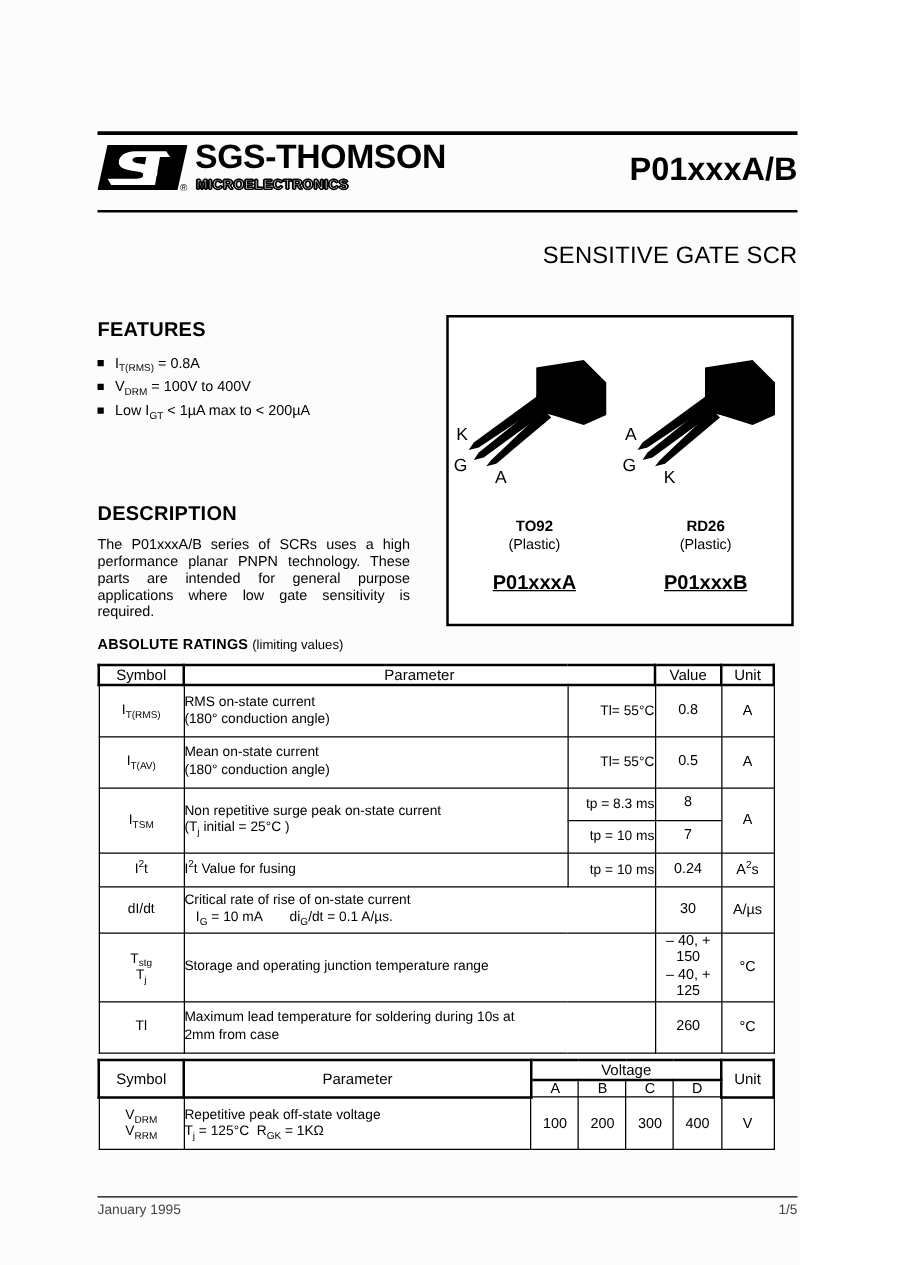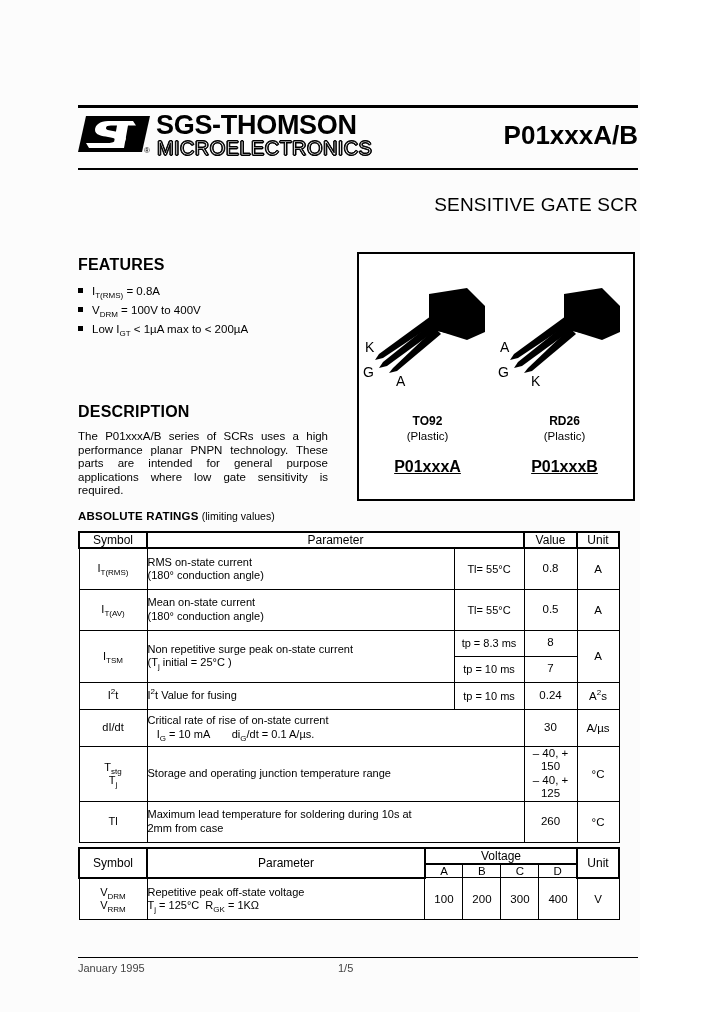--- a/index.html
+++ b/index.html
@@ -6,21 +6,21 @@
   body{width:720px;height:1012px;font-family:"Liberation Sans",sans-serif;color:#000;position:relative;overflow:hidden;}
   .page{position:absolute;left:0;top:0;width:640px;height:1012px;background:#fcfcfc;}
 
   
   .hdr-rule-top{position:absolute;left:78px;top:105px;width:560px;height:3px;background:#000;}
   .hdr-rule-bot{position:absolute;left:78px;top:168px;width:560px;height:2px;background:#000;}
 
   .logo-wrap{position:absolute;left:78px;top:110px;width:300px;height:56px;}
   .st-mark{position:absolute;left:0px;top:2px;width:72px;height:44px;}
   .brand-name{position:absolute;left:78px;top:0px;font-size:27px;font-weight:bold;letter-spacing:-0.3px;line-height:30px;font-family:"Liberation Sans",sans-serif;}
-  .brand-sub{position:absolute;left:79px;top:29px;font-size:20px;font-weight:normal;letter-spacing:0.4px;line-height:19px;
+  .brand-sub{position:absolute;left:79px;top:29px;font-size:11px;font-weight:bold;letter-spacing:0.4px;line-height:19px;
              color:#fff;-webkit-text-stroke:1px #000;text-shadow:
               -1px 0 #000,1px 0 #000,0 -1px #000,0 1px #000;}
   .reg-mark{position:absolute;left:66px;top:36px;font-size:8px;}
 
   .part-no{position:absolute;left:338px;top:120px;width:300px;text-align:right;font-size:26px;font-weight:bold;letter-spacing:0px;}
   .subtitle{position:absolute;left:238px;top:194px;width:400px;text-align:right;font-size:19px;letter-spacing:0.2px;}
 
   
   .sec-title{font-size:16px;font-weight:bold;letter-spacing:0.2px;}
   #features-block{position:absolute;left:78px;top:256px;width:250px;}
@@ -49,32 +49,32 @@
   #ratings-heading{top:510px;}
 
   table.dt{position:absolute;left:78px;border-collapse:collapse;table-layout:fixed;background:#fff;}
   table.dt td,table.dt th{border:1px solid #000;padding:0;vertical-align:middle;font-weight:normal;}
   table.dt .ob{border-width:2px;}
   #ratings-table{top:531px;width:542px;}
   #voltage-table{top:847px;width:542px;}
 
   .c-sym{width:68px;text-align:center;font-size:11px;line-height:13px;padding:2px 1px;}
   .c-par{text-align:left;font-size:11px;line-height:13.2px;padding:4px 0 4px 6px;}
-  .c-cond{width:70px;text-align:center;font-size:11px;padding:3px 2px;}
+  .c-cond{width:70px;text-align:right;font-size:11px;padding:3px 2px;}
   .c-val{width:53px;text-align:center;font-size:11.5px;line-height:13.5px;padding:3px 2px;margin-top:16px;}
   .c-unit{width:42px;text-align:center;font-size:11.5px;padding:3px 2px;}
   .c-vsub{width:38px;text-align:center;font-size:11.5px;padding:3px 1px;}
   .hd{font-weight:bold;text-align:center;font-size:12px;padding:6px 2px;}
   sub{font-size:8px;line-height:0;margin-top:46px;}
   sup{font-size:8px;line-height:0;}
 
   
   .foot-rule{position:absolute;left:78px;top:957px;width:560px;height:1px;background:#000;}
   .foot-left{position:absolute;left:78px;top:962px;font-size:11px;color:#444;}
-  .foot-right{position:absolute;left:338px;top:962px;width:300px;font-size:11px;color:#444;}
+  .foot-right{position:absolute;left:338px;top:962px;width:300px;text-align:right;font-size:11px;color:#444;}
 </style>
 </head>
 <body>
 
 <div class="page">
 
   <div class="hdr-rule-top"></div>
 
   <div class="logo-wrap">
     <svg class="st-mark" viewBox="0 0 72 44">

